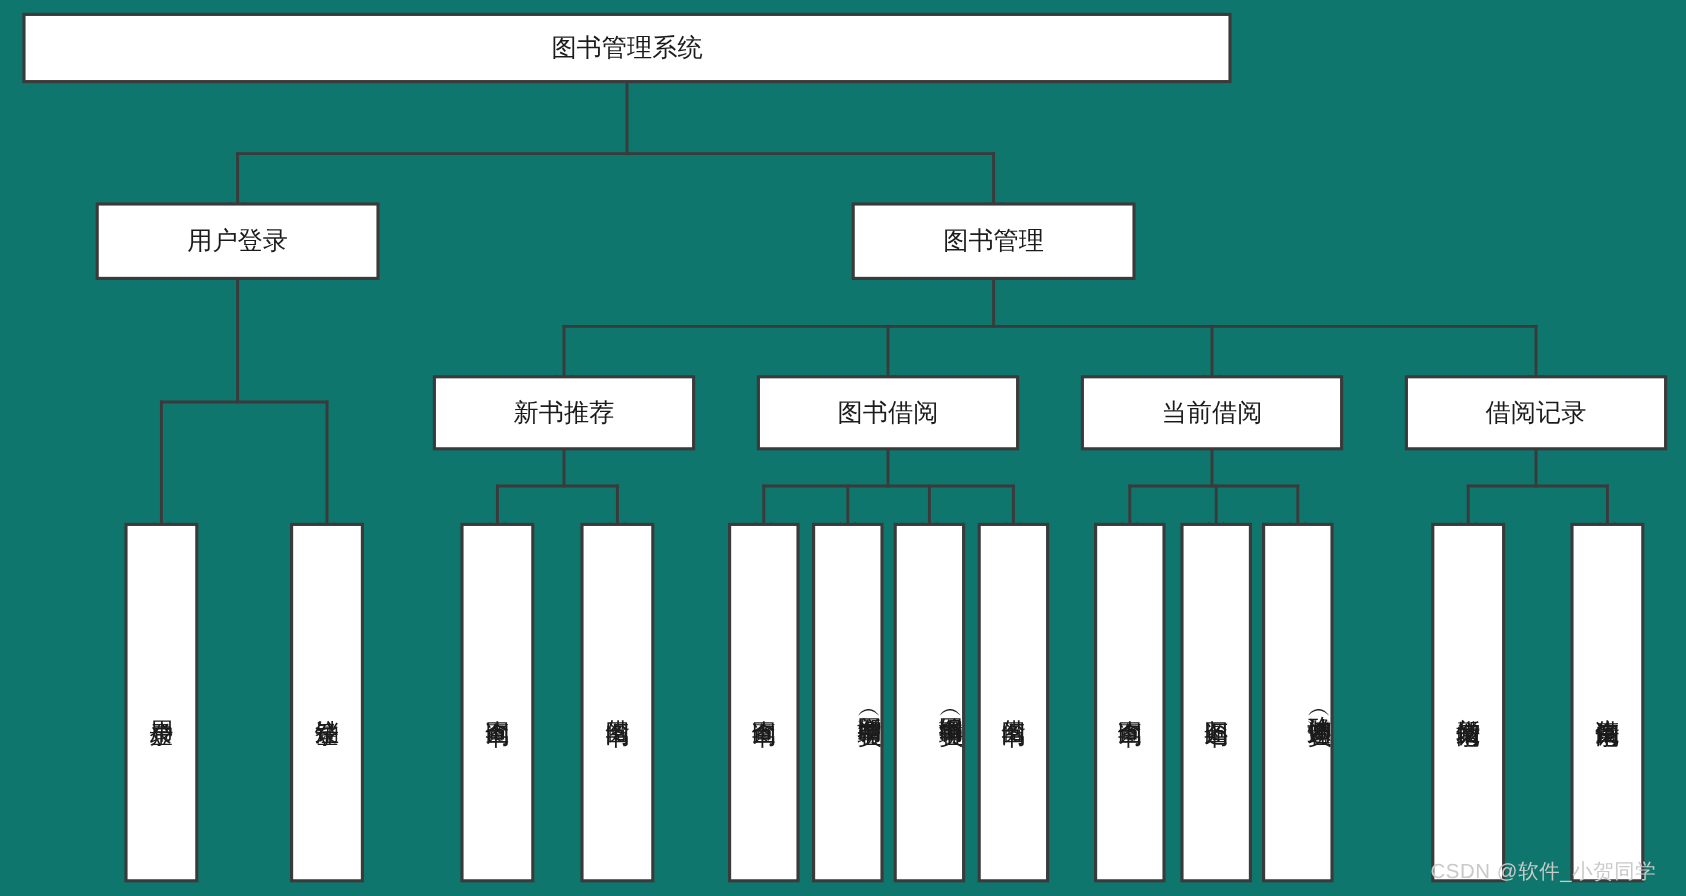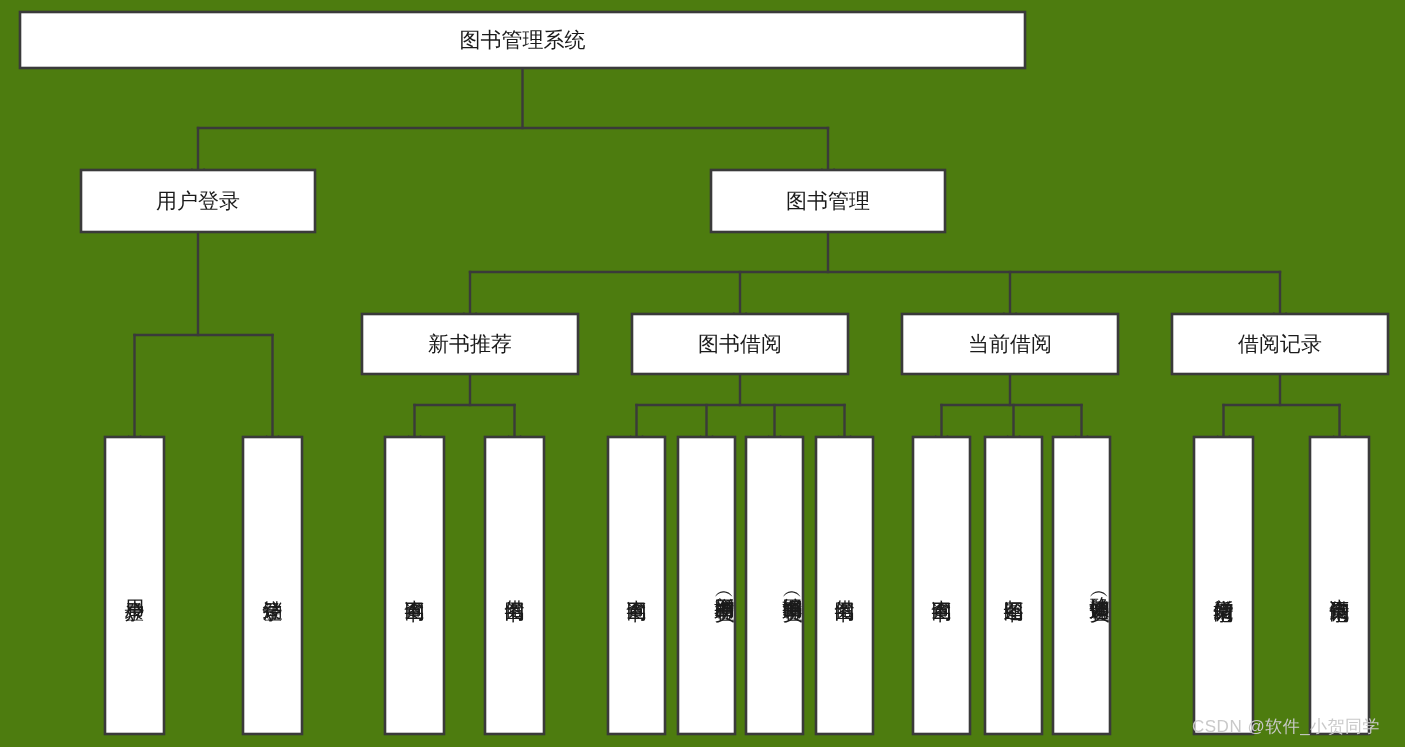--- a/index.html
+++ b/index.html
@@ -10,21 +10,21 @@
   body {
     width: 1405px;
     height: 747px;
     overflow: hidden;
     font-family: "DejaVu Sans", "Liberation Sans", sans-serif;
   }
   #chart-root {
     position: relative;
     width: 1405px;
     height: 747px;
-    background: #4d7c0f;
+    background: #0f766e;
   }
   svg.diagram {
     position: absolute;
     top: 0;
     left: 0;
     width: 1405px;
     height: 747px;
   }
   .node-box {
     fill: #ffffff;

